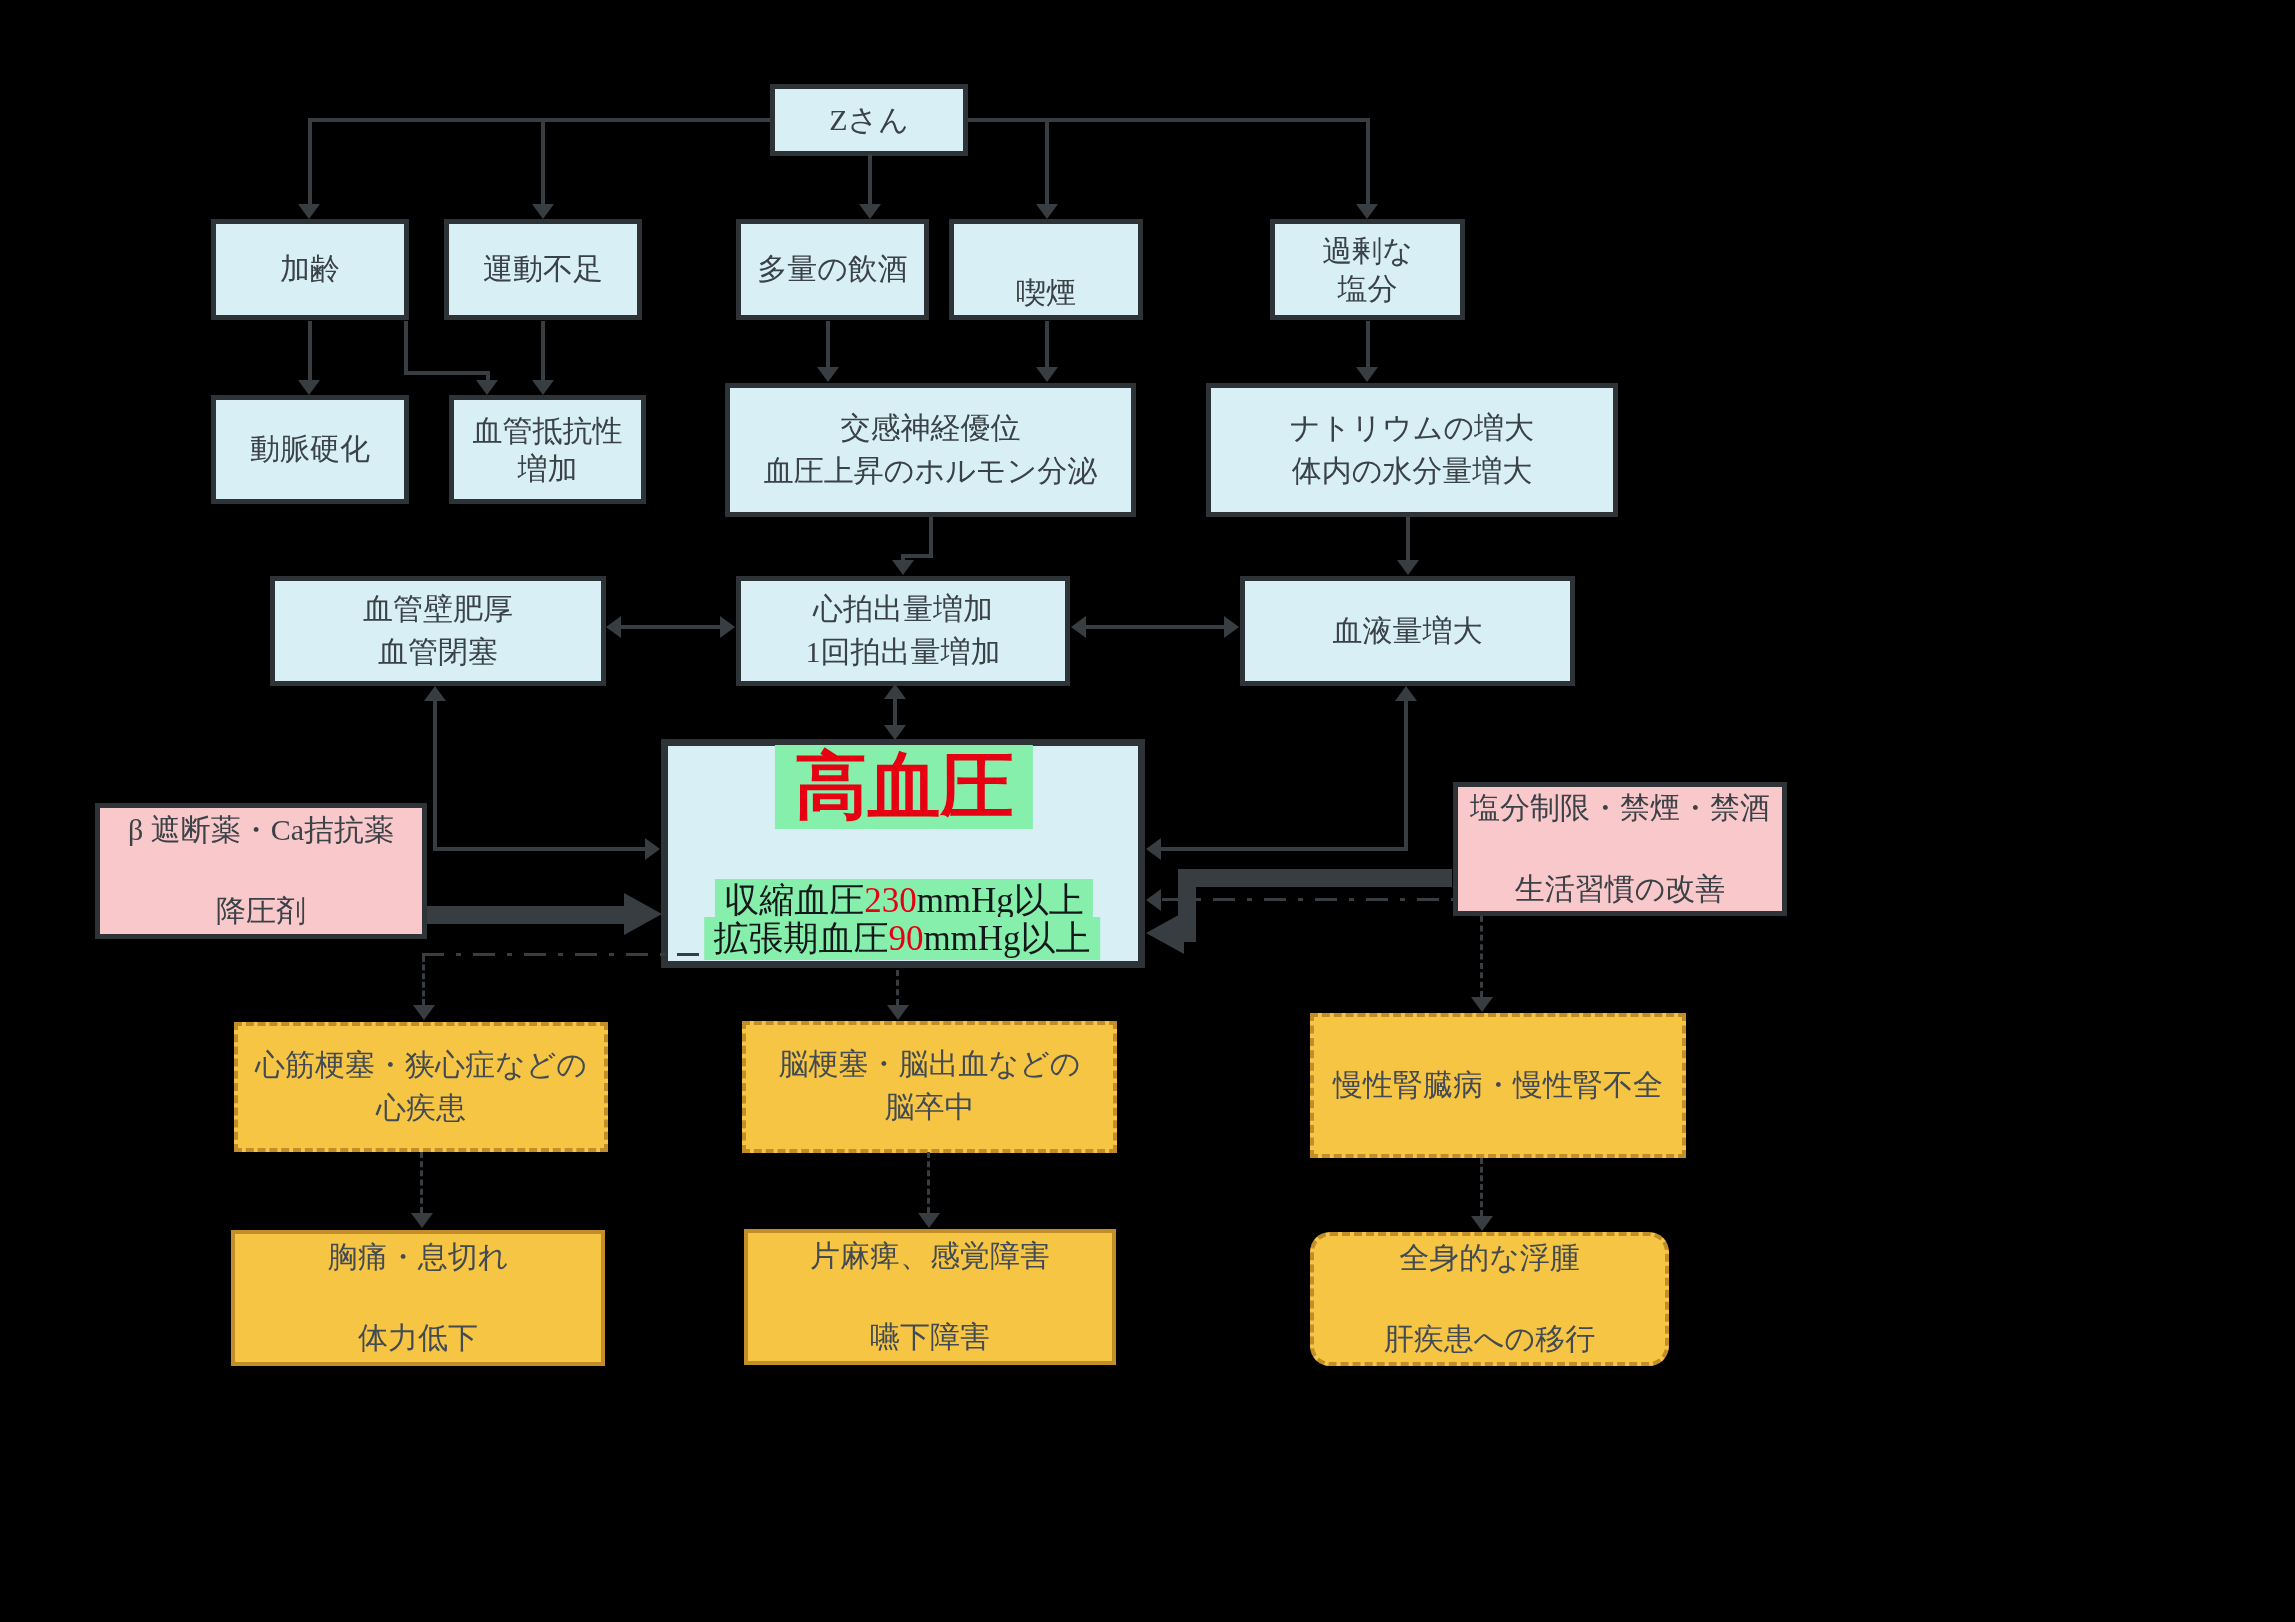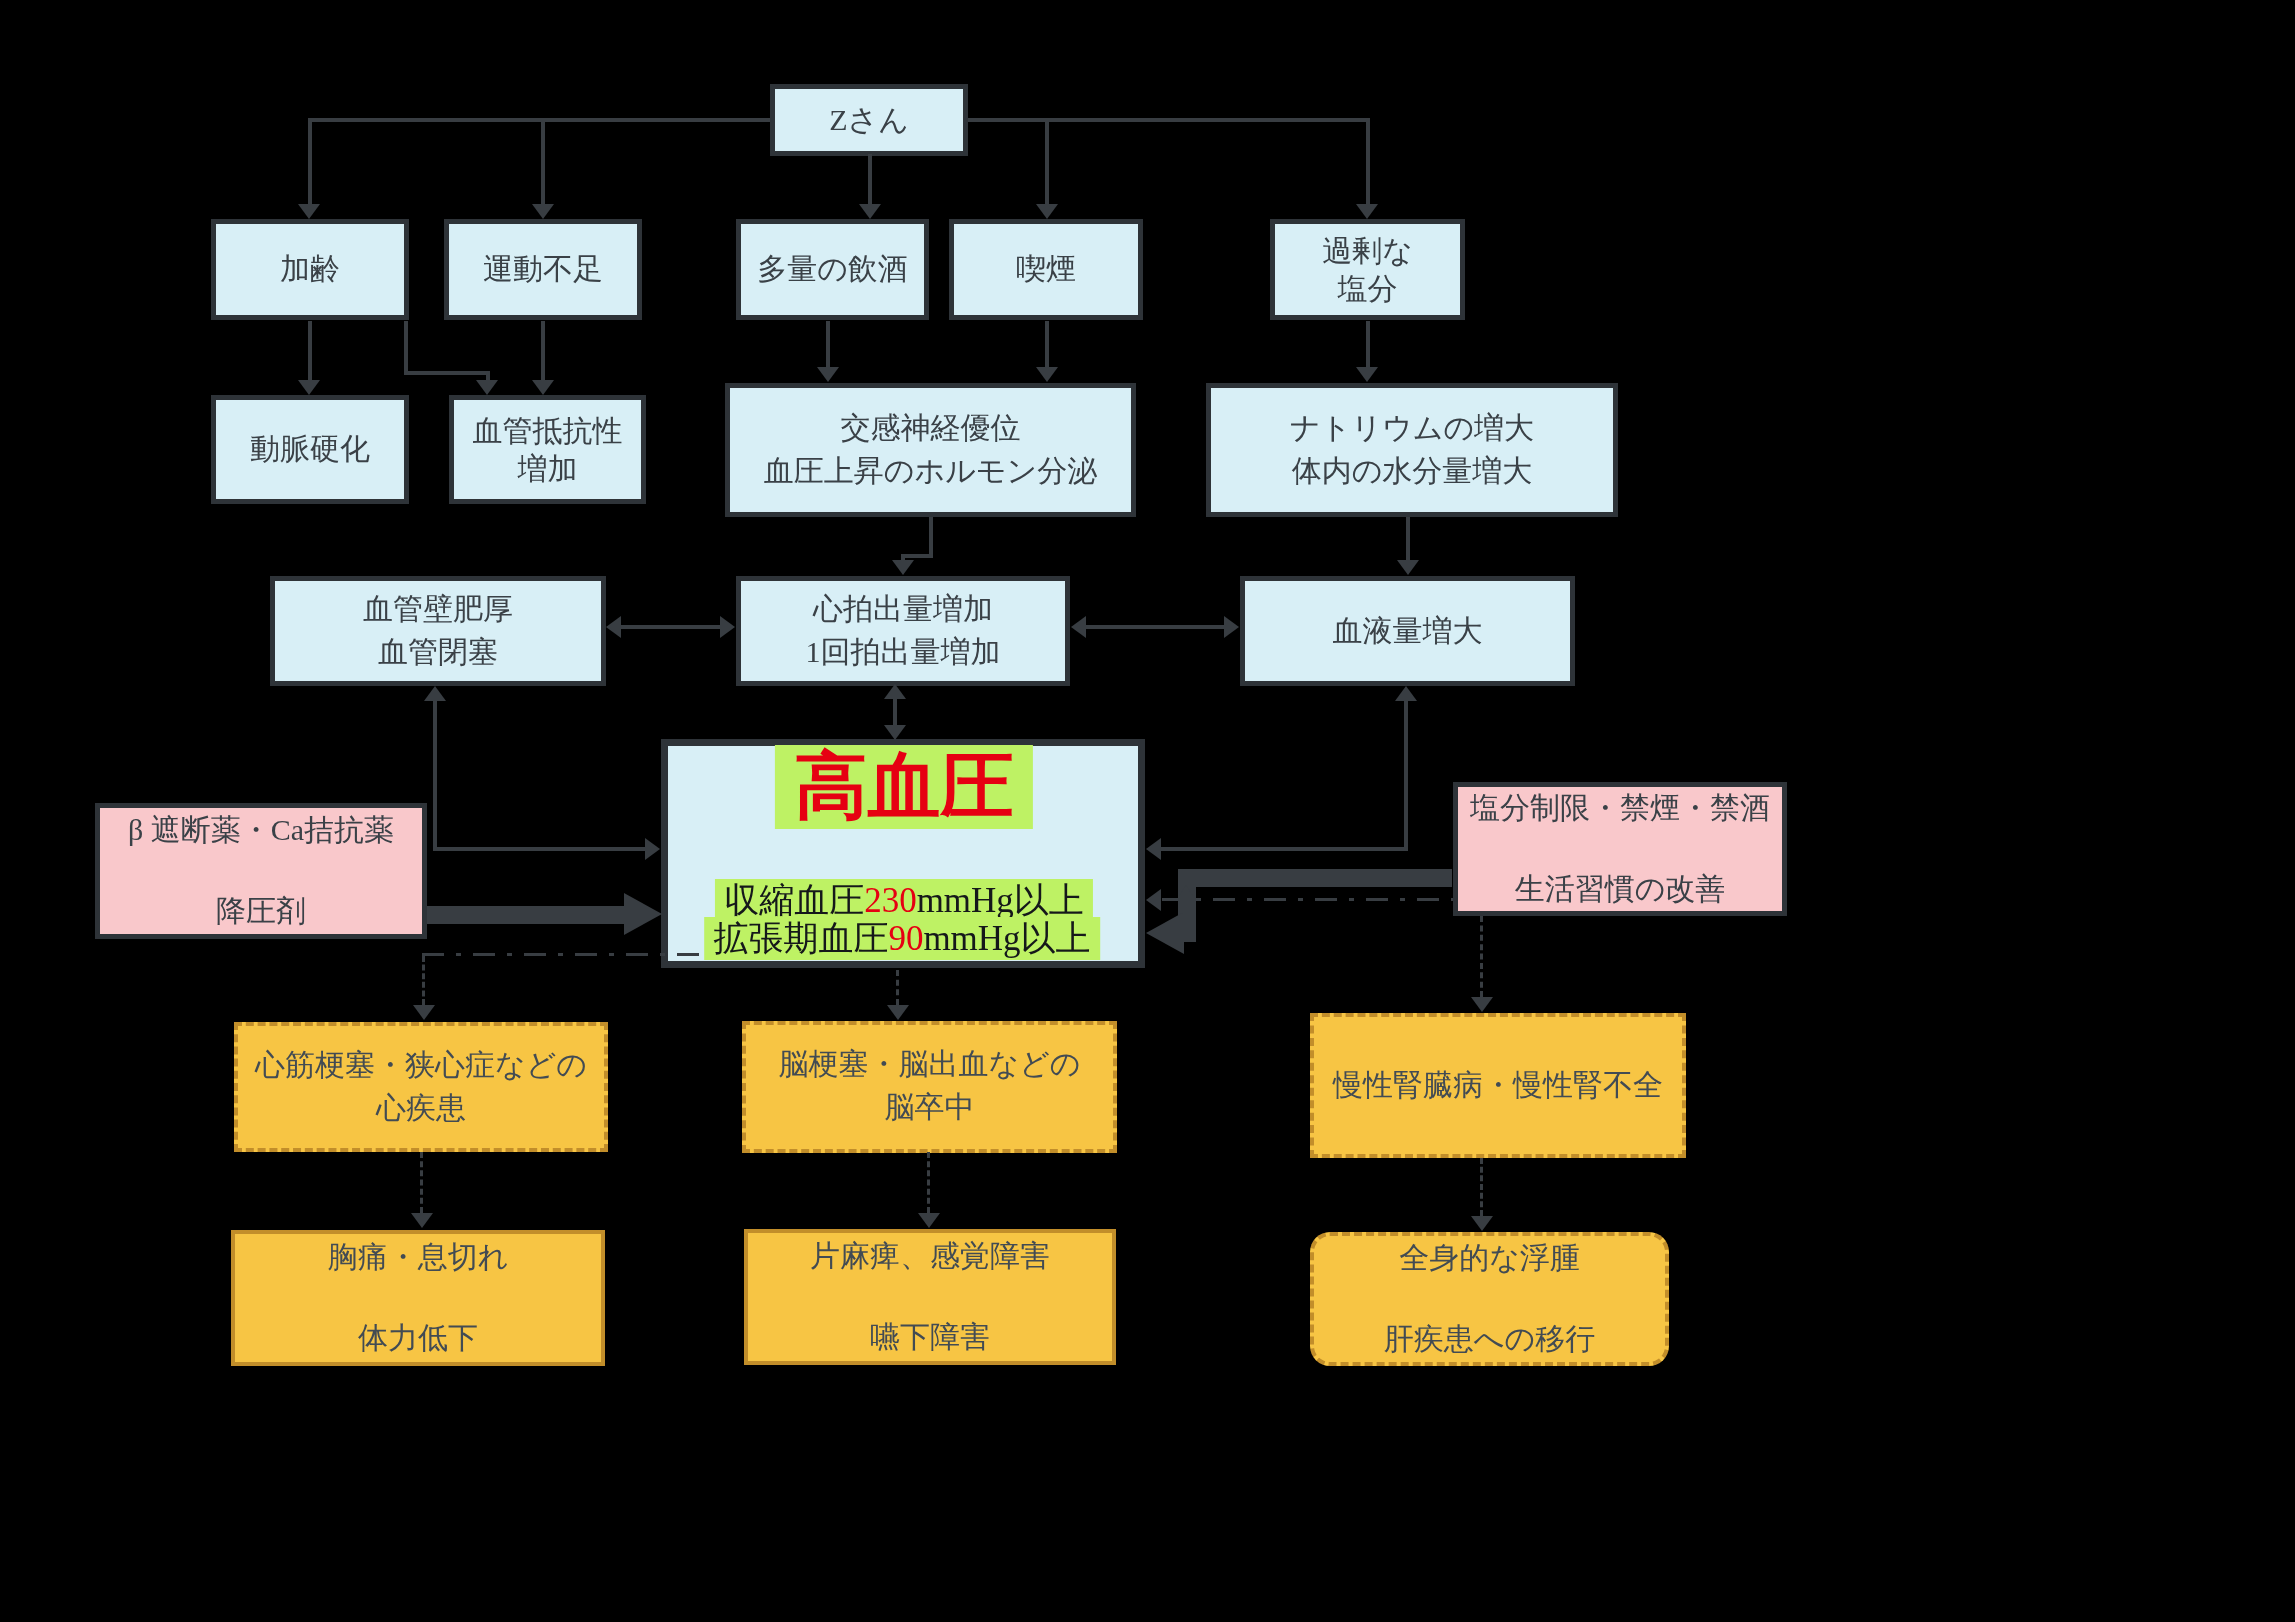--- a/index.html
+++ b/index.html
@@ -13,21 +13,21 @@
     border:5.9px solid #2e3338; background:#d8eff6; color:#3a4147;
     display:flex; flex-direction:column; justify-content:center; align-items:center;
     text-align:center; font-size:30px; line-height:1.42; z-index:3;
   }
   .pink  { background:#f9c8cb; }
   .orange{ background:#f7c544; border:4.6px solid #c28e2a; color:#424b53; }
   .dashedb { border-style:dashed; }
   .gapped > span + span { margin-top:38px; }
   
   #hyper { border-width:7.2px; }
-  .strip { position:absolute; z-index:6; background:#bef264; white-space:nowrap; }
+  .strip { position:absolute; z-index:6; background:#86efac; white-space:nowrap; }
   .hyper-title { font-size:73px; font-weight:bold; color:#e60012; padding:3.9px 19.6px; line-height:1.05; }
   .bp { font-size:35px; color:#15181a; padding:0.7px 9.2px; line-height:1.18; }
   .red { color:#e60012; }
   
   .hl { position:absolute; height:3.9px; background:#383d42; z-index:2; }
   .vl { position:absolute; width:3.9px;  background:#383d42; z-index:4; }
   .hl4 { z-index:4; }
   .a { position:absolute; width:0; height:0; z-index:4; }
   .a-down { border-left:11px solid transparent; border-right:11px solid transparent; border-top:15.7px solid #383d42; }
   .a-up   { border-left:11px solid transparent; border-right:11px solid transparent; border-bottom:15.7px solid #383d42; }
@@ -133,21 +133,21 @@
 
   <div class="box" style="left:211px;top:219px;width:198px;height:101px;">
     <span>加齢</span>
   </div>
   <div class="box" style="left:444px;top:219px;width:198px;height:101px;">
     <span>運動不足</span>
   </div>
   <div class="box" style="left:736px;top:219px;width:193px;height:101px;">
     <span>多量の飲酒</span>
   </div>
-  <div class="box" style="left:949px;top:219px;width:194px;height:101px;">
+  <div class="box" style="left:949px;top:219px;width:194px;height:101px;justify-content:flex-end;">
     <span>喫煙</span>
   </div>
   <div class="box" style="left:1270px;top:219px;width:195px;height:101px;line-height:1.25;">
     <span>過剰な</span>
     <span>塩分</span>
   </div>
 
   <div class="box" style="left:211px;top:395px;width:198px;height:109px;">
     <span>動脈硬化</span>
   </div>

